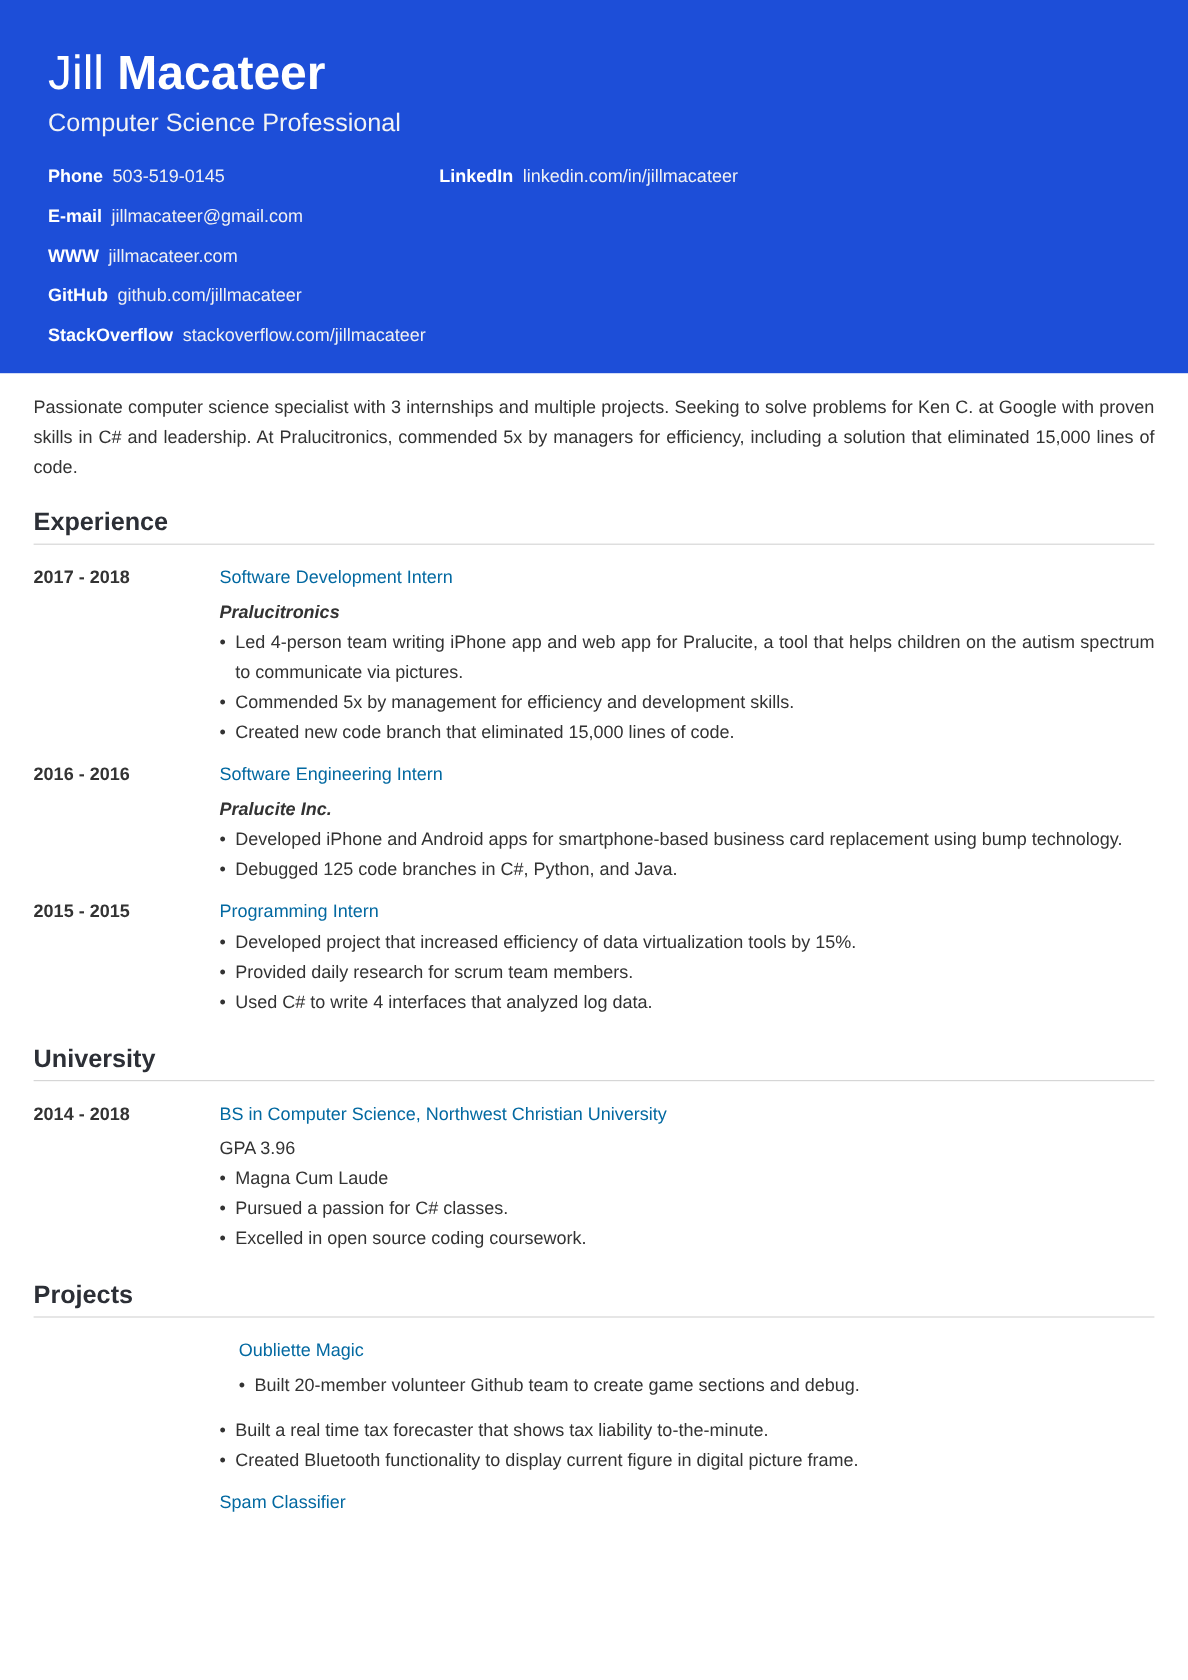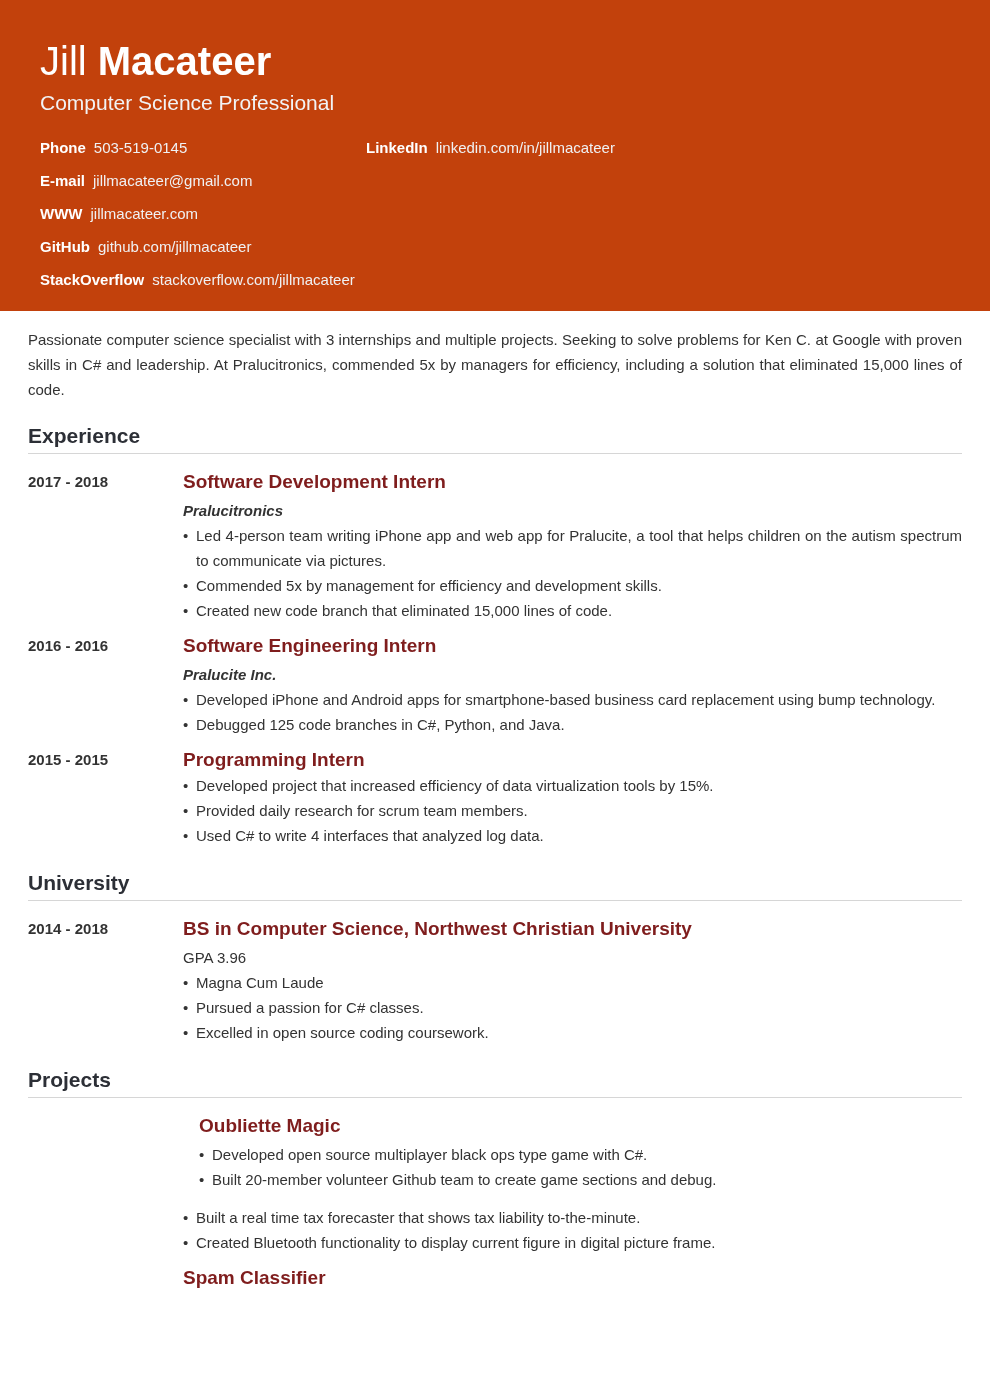--- a/index.html
+++ b/index.html
@@ -1,32 +1,32 @@
 <!DOCTYPE html>
 <html><head>
 <meta charset="utf-8">
 <style>
   * { box-sizing: border-box; margin: 0; padding: 0; }
   html, body { width: 990px; height: 1400px; background: #ffffff; overflow: hidden; }
   body { font-family: "Liberation Sans", sans-serif; color: #333333; }
-  .header { background: #c2410c; height: 311px; padding: 38px 40px 0 40px; color: #ffffff; position: relative; }
+  .header { background: #1d4ed8; height: 311px; padding: 38px 40px 0 40px; color: #ffffff; position: relative; }
   .name { font-size: 40px; line-height: 46px; font-weight: normal; letter-spacing: 0; }
   .name .last { font-weight: bold; }
   .title { font-size: 21px; line-height: 26px; margin-top: 6px; color: #f2f3f5; }
   .contacts { position: relative; margin-top: 22px; height: 170px; }
   .contact { position: absolute; font-size: 15px; line-height: 20px; white-space: nowrap; color: #f0f1f3; }
   .contact .label { font-weight: bold; margin-right: 8px; color: #ffffff; }
   .main { padding: 0 28px; }
   .summary { font-size: 15px; line-height: 25px; text-align: justify; margin-top: 16px; color: #333; }
   .section-title { font-size: 21px; font-weight: bold; line-height: 26px; color: #2c2f36; padding-bottom: 4px; border-bottom: 1px solid #d6d6d6; }
   .sec-exp { margin-top: 21px; }
   .entry { display: flex; }
   .entry .date { width: 155px; flex: 0 0 155px; font-size: 15px; font-weight: bold; color: #333; line-height: 20px; padding-top: 3px; }
   .entry .body { flex: 1; }
-  .entry h3 { font-size: 19px; line-height: 26px; font-weight: bold; color: #7f1d1d; }
+  .entry h3 { font-size: 15px; line-height: 26px; font-weight: normal; color: #0369a1; }
   .entry .org { font-size: 15px; font-style: italic; line-height: 25px; margin-top: 3px; font-weight: bold; }
   .entry .plain { font-size: 15px; line-height: 25px; margin-top: 3px; }
   ul.bullets { list-style: none; }
   ul.bullets li { position: relative; padding-left: 13px; font-size: 15px; line-height: 25px; text-align: justify; }
   ul.bullets li::before { content: "•"; position: absolute; left: 0; top: 0; }
 </style>
 </head>
 <body>
 
 <div class="header">
@@ -117,21 +117,20 @@
     </div>
   </section>
 
   <section style="margin-top:22px;">
     <h2 class="section-title">Projects</h2>
     <div class="entry" style="margin-top:15px;gap:16px;">
       <div class="date"></div>
       <div class="body">
         <h3>Oubliette Magic</h3>
         <ul class="bullets" style="margin-top:3px;">
-          <li>Developed open source multiplayer black ops type game with C#.</li>
           <li>Built 20-member volunteer Github team to create game sections and debug.</li>
         </ul>
       </div>
     </div>
     <div class="entry" style="margin-top:10px;">
       <div class="date"></div>
       <div class="body">
         <ul class="bullets" style="margin-top:3px;">
           <li>Built a real time tax forecaster that shows tax liability to-the-minute.</li>
           <li>Created Bluetooth functionality to display current figure in digital picture frame.</li>

